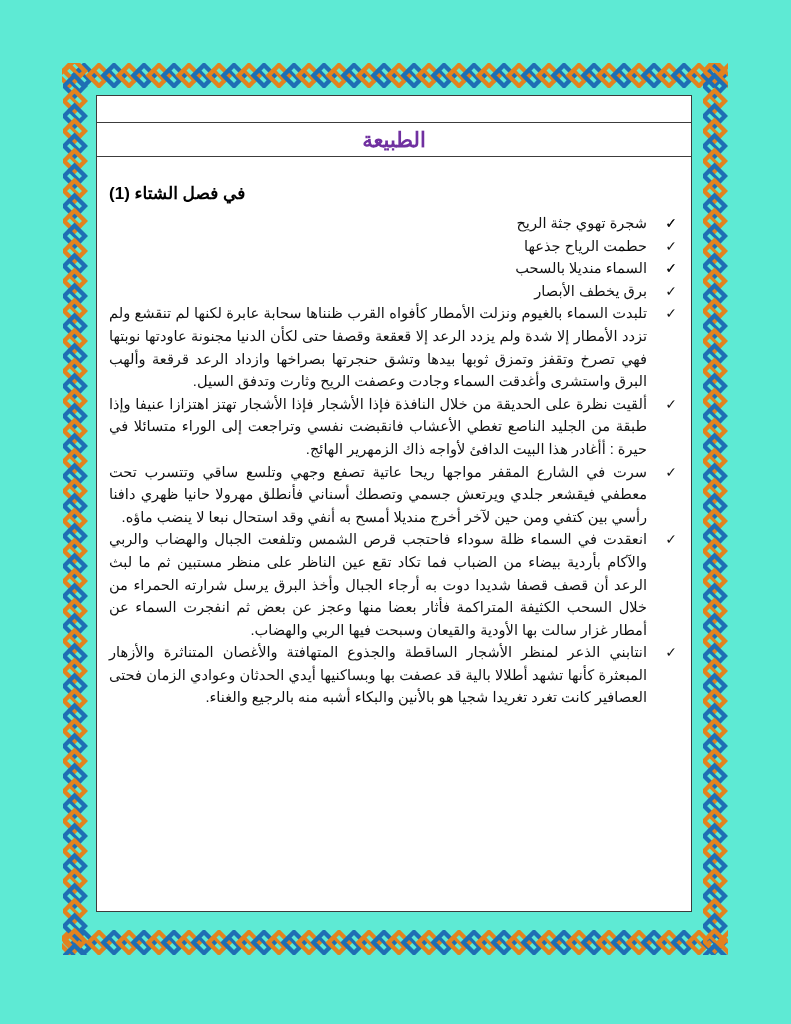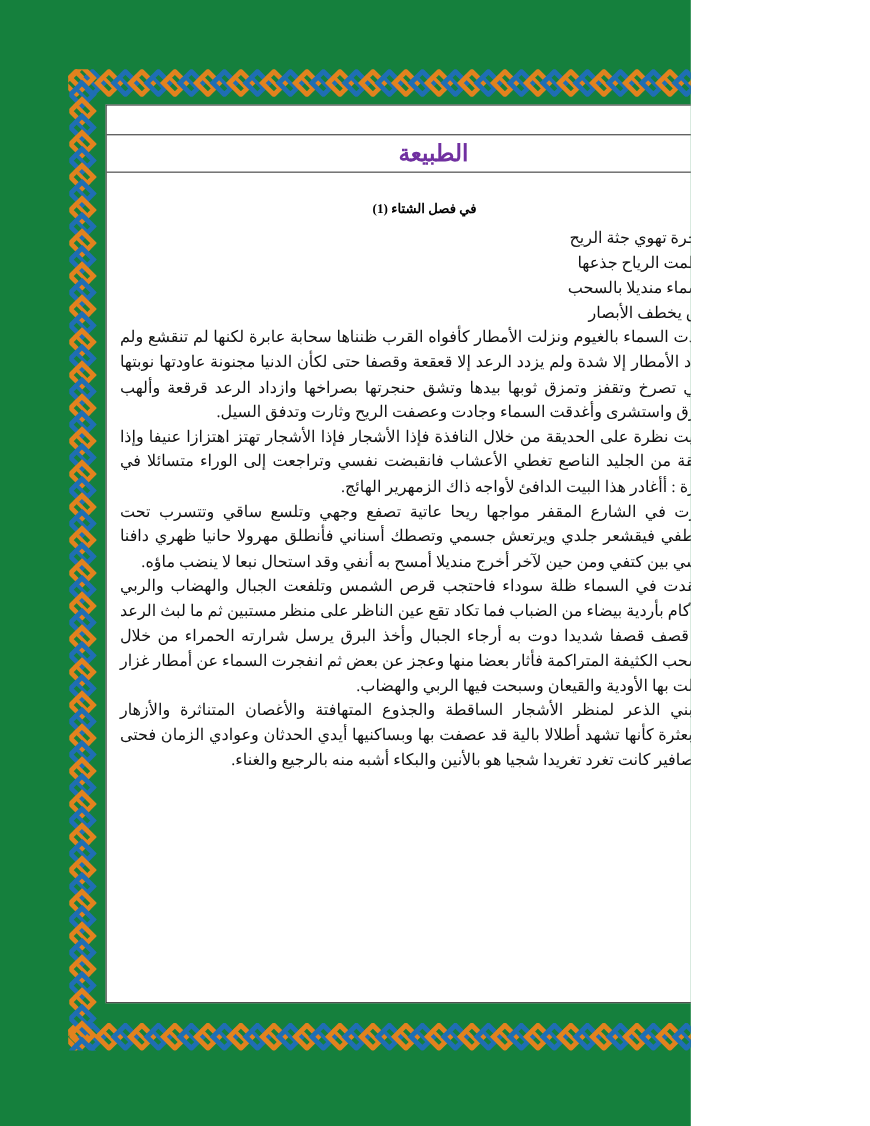--- a/index.html
+++ b/index.html
@@ -1,21 +1,21 @@
 <!DOCTYPE html>
 <html lang="ar"><head>
 <meta charset="utf-8">
 <style>
   html,body{margin:0;padding:0;background:#ffffff;}
   .page{
     position:relative;
-    width:628px;height:1024px;
-    background:#15803d;
+    width:791px;height:1024px;
+    background:#5eead4;
     overflow:hidden;
-    font-family:Liberation Serif, serif;
+    font-family:Liberation Sans, sans-serif;
   }
   
   .strip{position:absolute;display:block;}
   .strip-top{left:62px;top:63px;}
   .strip-bottom{left:62px;top:930px;}
   .strip-left{left:63px;top:63px;}
   .strip-right{left:703px;top:63px;}
   
   .content-box{
     position:absolute;
@@ -40,22 +40,22 @@
     letter-spacing:0.5px;
   }
   .body-area{
     flex:1 1 auto;
     direction:rtl;
     padding:12px 8px 8px 12px;
     overflow:hidden;
     color:#111111;
   }
   .section-heading{
-    font-size:12px;font-weight:bold;
-    text-align:center;
+    font-size:17px;font-weight:bold;
+    text-align:left;
     margin:14px 20px 8px 0;
     color:#000000;
   }
   ul.check-list{
     list-style:none;
     margin:0;padding:0;
     font-size:14.6px;
     line-height:22.6px;
     text-align:justify;
   }

